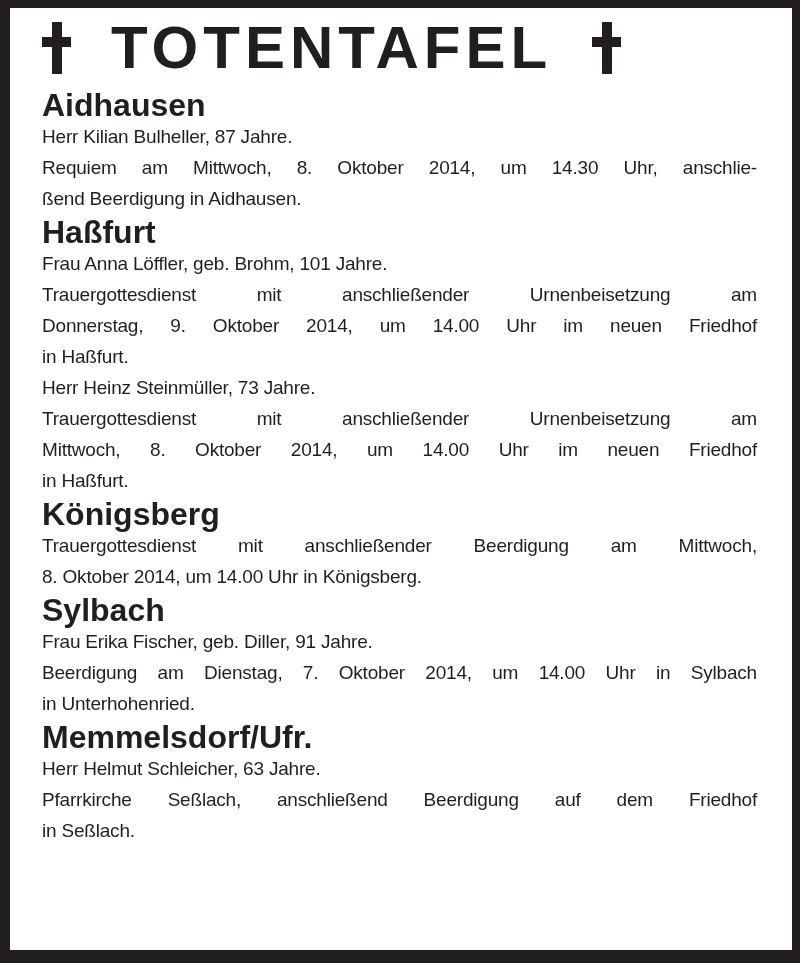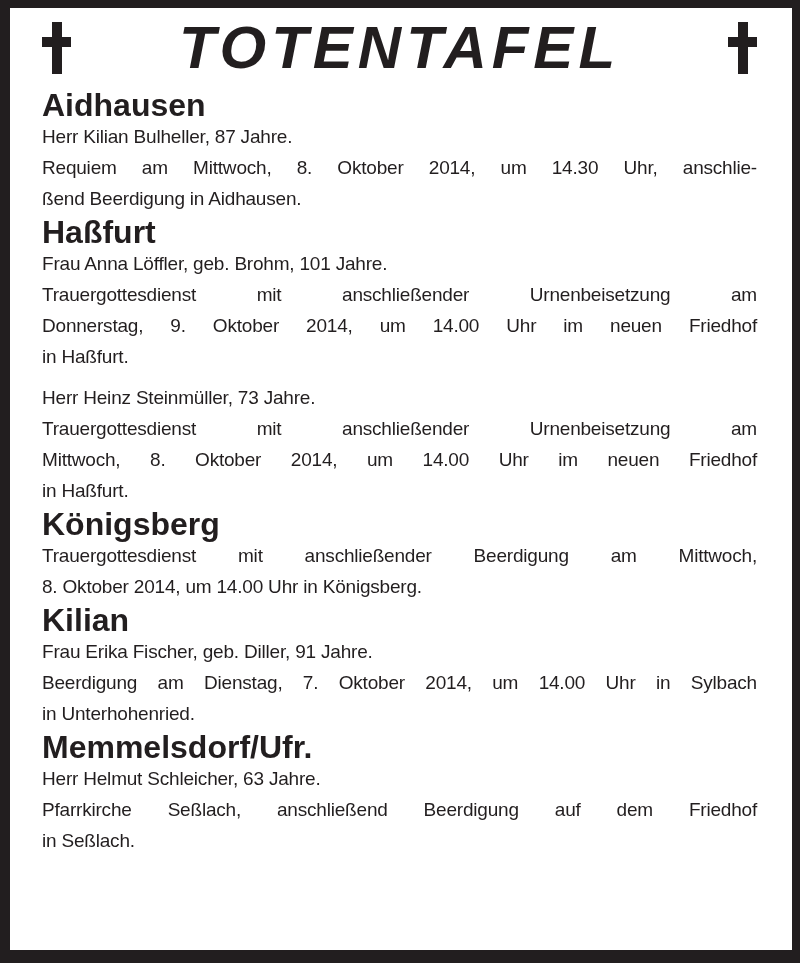--- a/index.html
+++ b/index.html
@@ -15,24 +15,23 @@
     padding: 10px 35px 0 32px;
     overflow: hidden;
     font-family: "Liberation Sans", sans-serif;
     color: #221e1f;
   }
 
   
   .title-row {
     display: flex;
     align-items: center;
-    justify-content: space-between;
+    justify-content: flex-start;
     gap: 40px;
     margin-bottom: 12px;
-    font-style: italic;
   }
   .board-title {
     font-size: 60px;
     font-weight: bold;
     line-height: 1;
     letter-spacing: 5px;
     white-space: nowrap;
   }
   .cross {
     position: relative;
@@ -61,21 +60,21 @@
   }
 
   
   .section { margin-top: 3px; }
   .town {
     margin: 0;
     font-size: 32px;
     font-weight: bold;
     line-height: 31px;
   }
-  .entry + .entry { margin-top: 10px; }
+  .entry + .entry { }
   .ln {
     font-size: 19px;
     line-height: 31px;
     letter-spacing: -0.2px;
   }
   .j {
     text-align: justify;
     text-align-last: justify;
   }
 </style>
@@ -117,21 +116,21 @@
 
   <div class="section">
     <h2 class="town">Königsberg</h2>
     <div class="entry">
       <div class="ln j">Trauergottesdienst mit anschließender Beerdigung am Mittwoch,</div>
       <div class="ln">8. Oktober 2014, um 14.00 Uhr in Königsberg.</div>
     </div>
   </div>
 
   <div class="section">
-    <h2 class="town">Kilian</h2>
+    <h2 class="town">Sylbach</h2>
     <div class="entry">
       <div class="ln">Frau Erika Fischer, geb. Diller, 91 Jahre.</div>
       <div class="ln j">Beerdigung am Dienstag, 7. Oktober 2014, um 14.00 Uhr in Sylbach</div>
       <div class="ln">in Unterhohenried.</div>
     </div>
   </div>
 
   <div class="section">
     <h2 class="town">Memmelsdorf/Ufr.</h2>
     <div class="entry">

